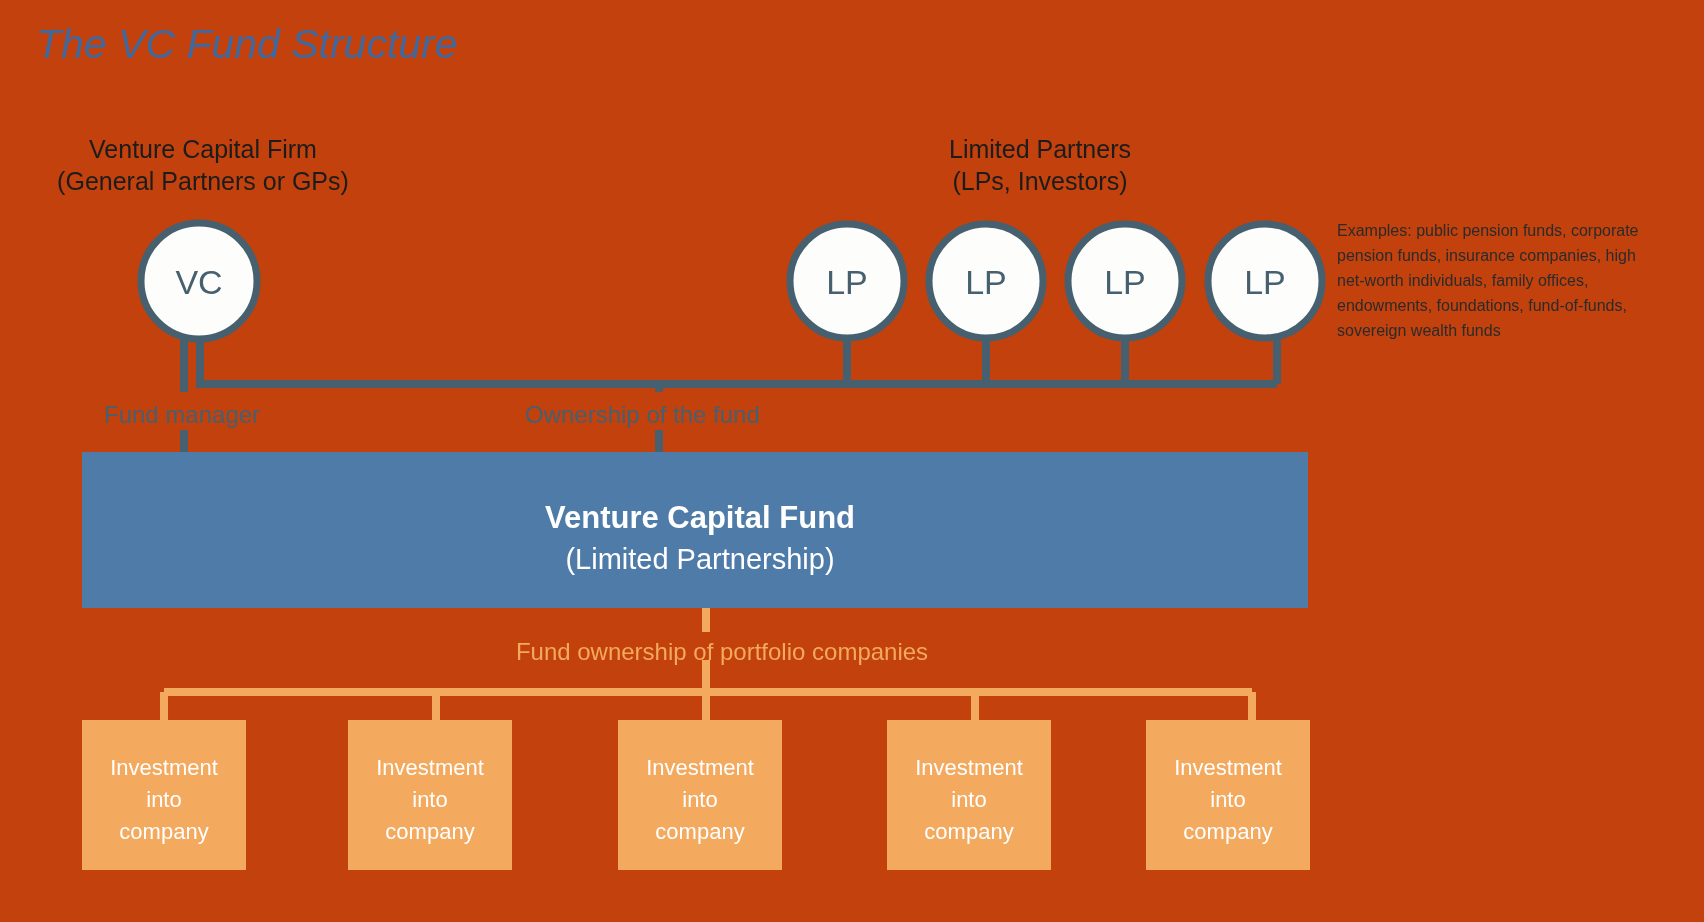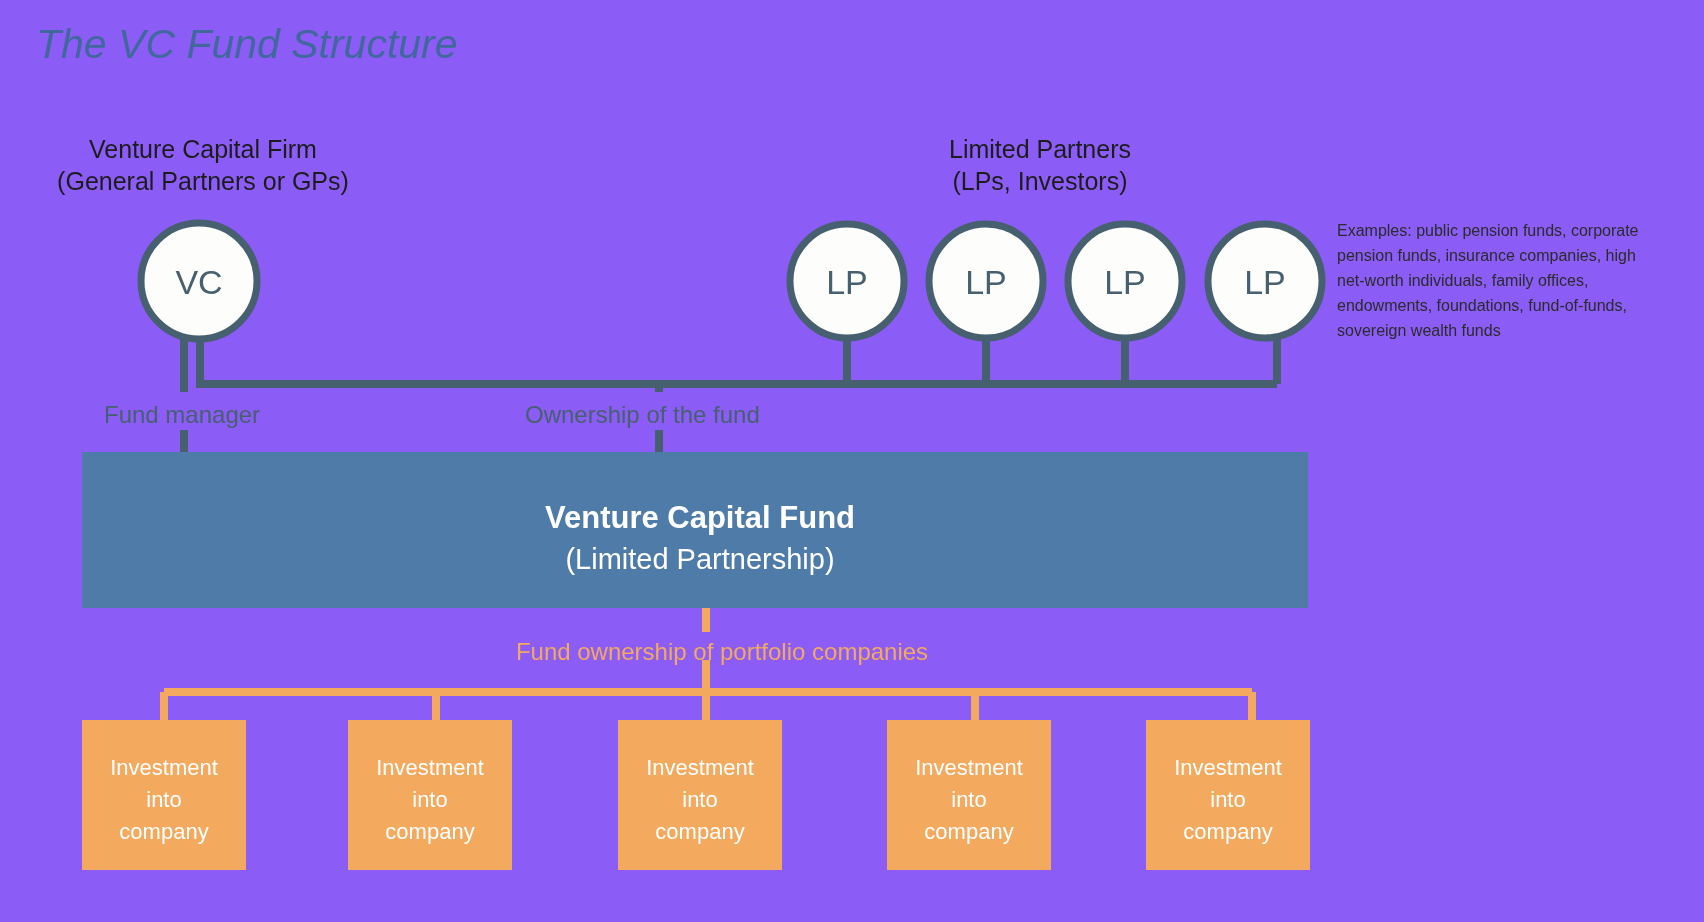--- a/index.html
+++ b/index.html
@@ -10,21 +10,21 @@
   body {
     width: 1704px;
     height: 922px;
     font-family: "Liberation Sans", sans-serif;
     overflow: hidden;
   }
   #stage {
     position: relative;
     width: 1704px;
     height: 922px;
-    background: #8b5cf6;
+    background: #c2410c;
   }
   svg#diagram {
     position: absolute;
     left: 0;
     top: 0;
     width: 1704px;
     height: 922px;
   }
   .title-text {
     font-style: italic;

